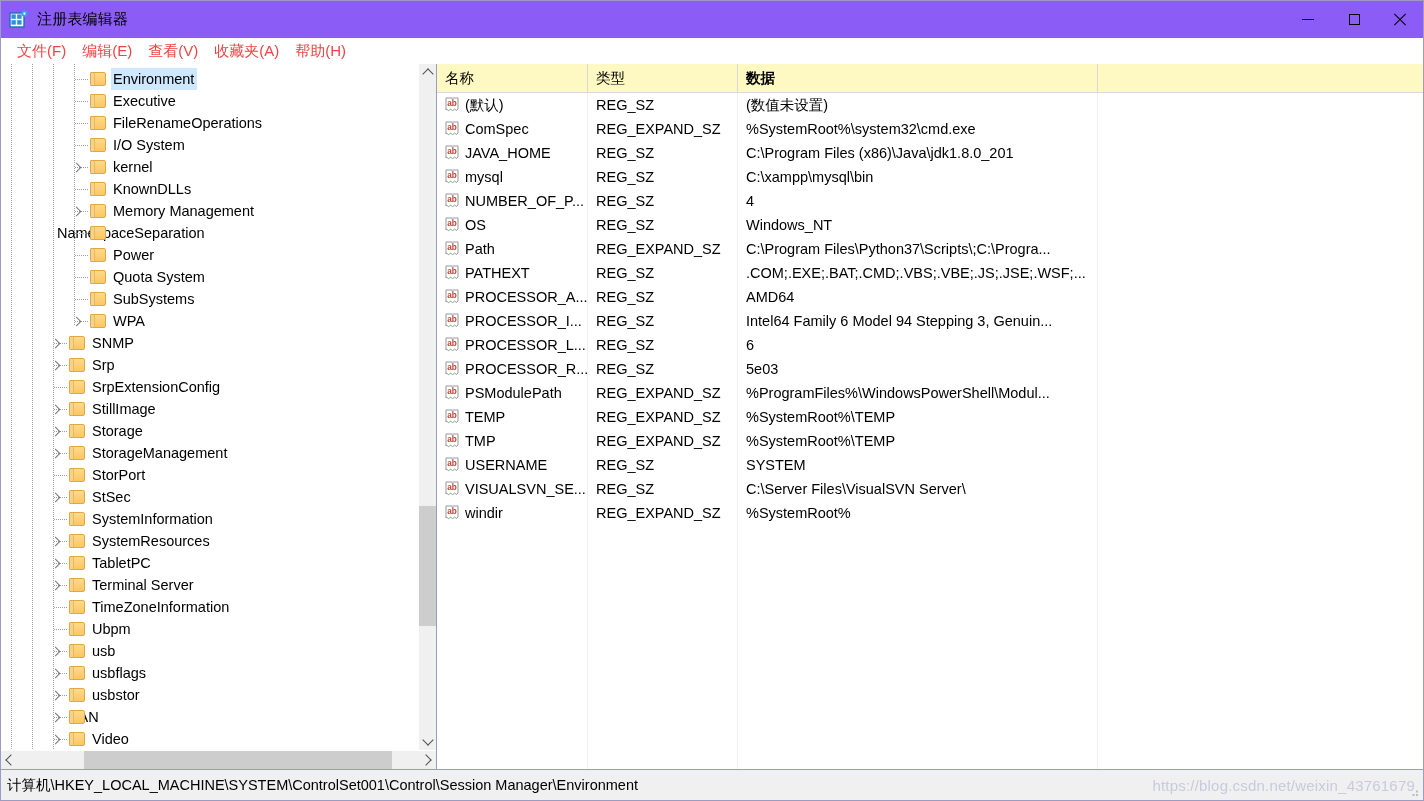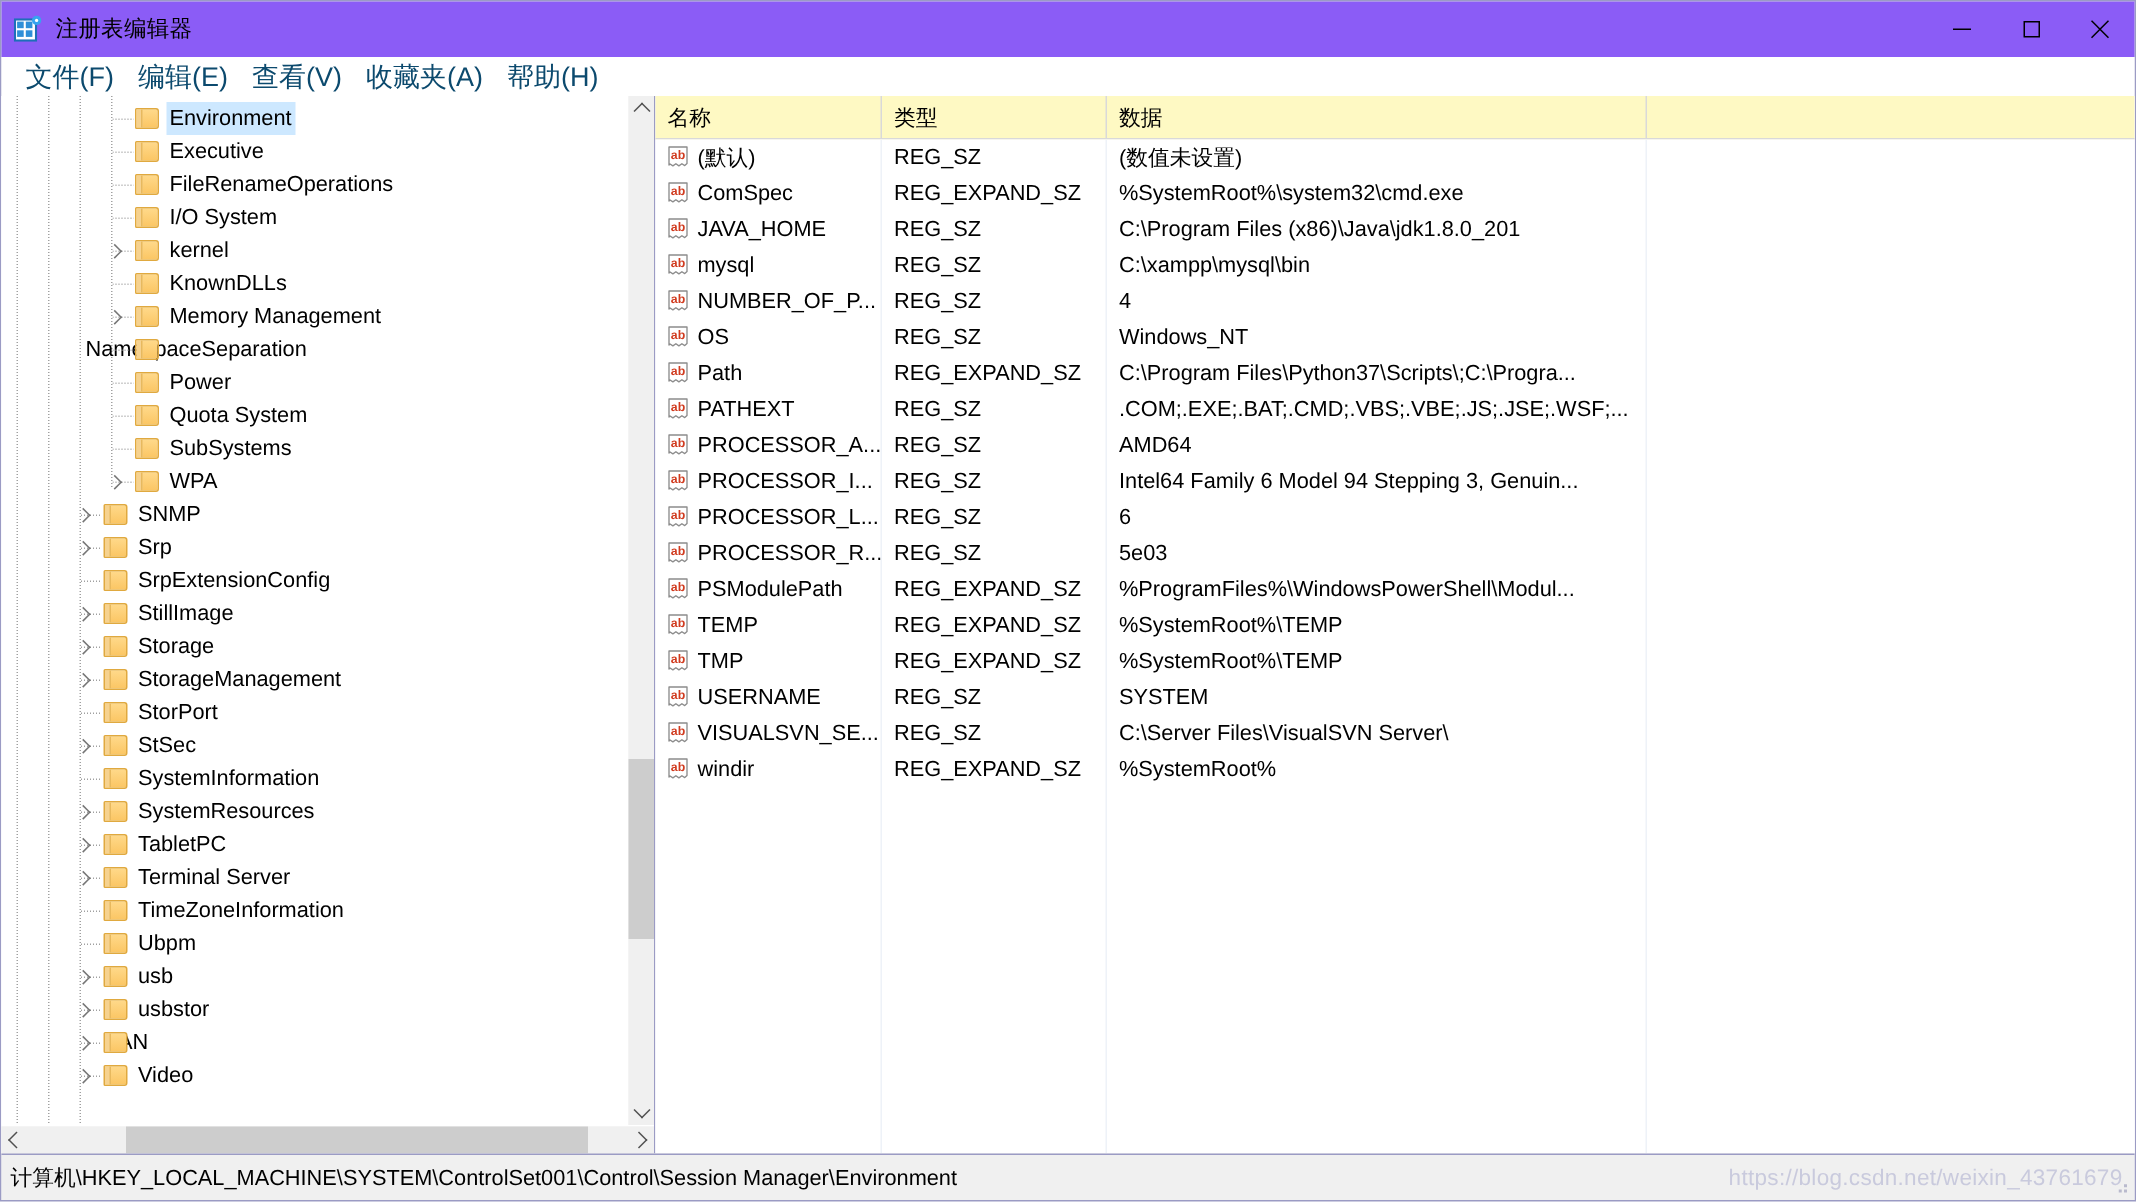--- a/index.html
+++ b/index.html
@@ -74,22 +74,22 @@
   .menubar {
     height: 26px;
     display: flex;
     align-items: center;
     padding-left: 8px;
     background: #ffffff;
     flex: none;
   }
   .menu-item {
     padding: 2px 8px;
-    font-size: 18px;
-    color: #0c4a6e;
+    font-size: 15px;
+    color: #ef4444;
     cursor: default;
     white-space: nowrap;
   }
 
   
   .split {
     flex: 1 1 auto;
     display: flex;
     min-height: 0;
     background: #ffffff;
@@ -268,21 +268,21 @@
     padding: 5px 0 0 8px;
     font-size: 14.5px;
     color: #000;
     border-right: 1px solid #d9d9d9;
     cursor: default;
     overflow: hidden;
     white-space: nowrap;
   }
   .c-name { width: 151px; }
   .c-type { width: 150px; }
-  .c-data { width: 360px; }
+  .c-data { width: 360px; font-weight: bold; }
   .c-rest { flex: 1 1 auto; border-right: none; }
 
   .list-body {
     flex: 1 1 auto;
     position: relative;
     overflow: hidden;
     background: #ffffff;
   }
   .col-line {
     position: absolute;
@@ -574,20 +574,28 @@
                 </div>
                 <div class="folder" style="left: 68px; top: 4px;"></div>
                 <div class="tree-label" style="margin-left: 89px;">usb</div>
               </div>
               <div class="tree-row">
                 <div class="hconn" style="left: 53px; width: 14px; top: 11px;"></div>
                 <div class="expander" style="left: 47px; top: 3px;">
                   <div class="chev"></div>
                 </div>
                 <div class="folder" style="left: 68px; top: 4px;"></div>
+                <div class="tree-label" style="margin-left: 89px;">usbflags</div>
+              </div>
+              <div class="tree-row">
+                <div class="hconn" style="left: 53px; width: 14px; top: 11px;"></div>
+                <div class="expander" style="left: 47px; top: 3px;">
+                  <div class="chev"></div>
+                </div>
+                <div class="folder" style="left: 68px; top: 4px;"></div>
                 <div class="tree-label" style="margin-left: 89px;">usbstor</div>
               </div>
               <div class="tree-row">
                 <div class="hconn" style="left: 53px; width: 14px; top: 11px;"></div>
                 <div class="expander" style="left: 47px; top: 3px;">
                   <div class="chev"></div>
                 </div>
                 <div class="folder" style="left: 68px; top: 4px;"></div>
                 <div class="tree-label" style="margin-left: 67px;">VAN</div>
               </div>

